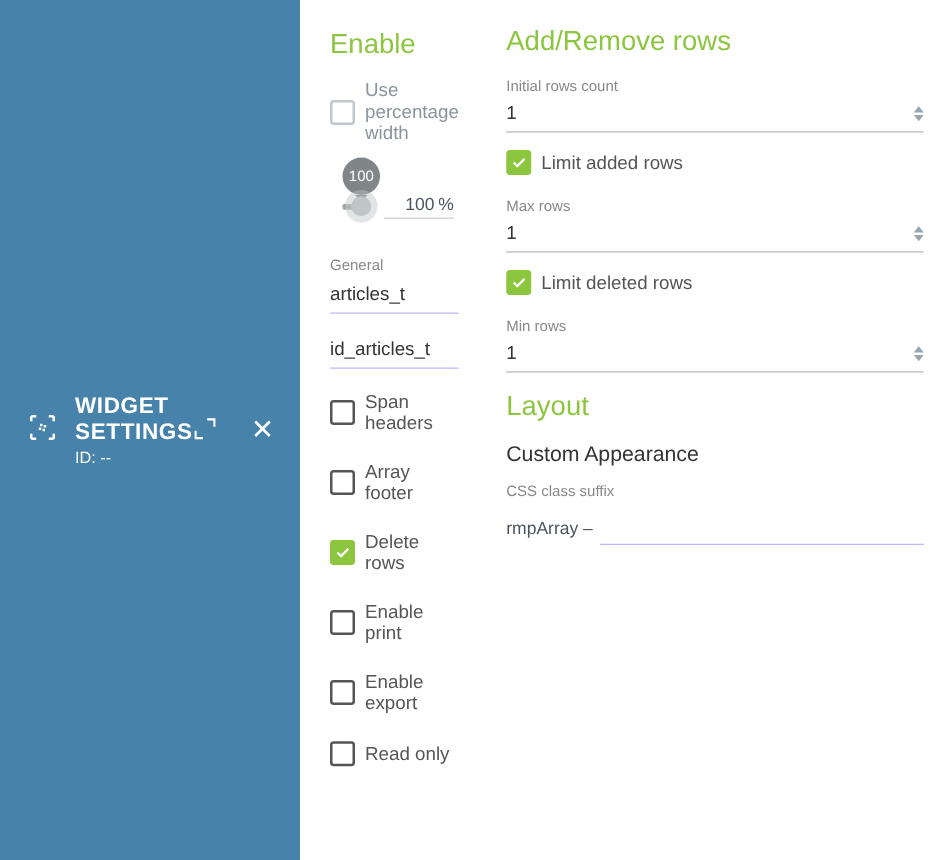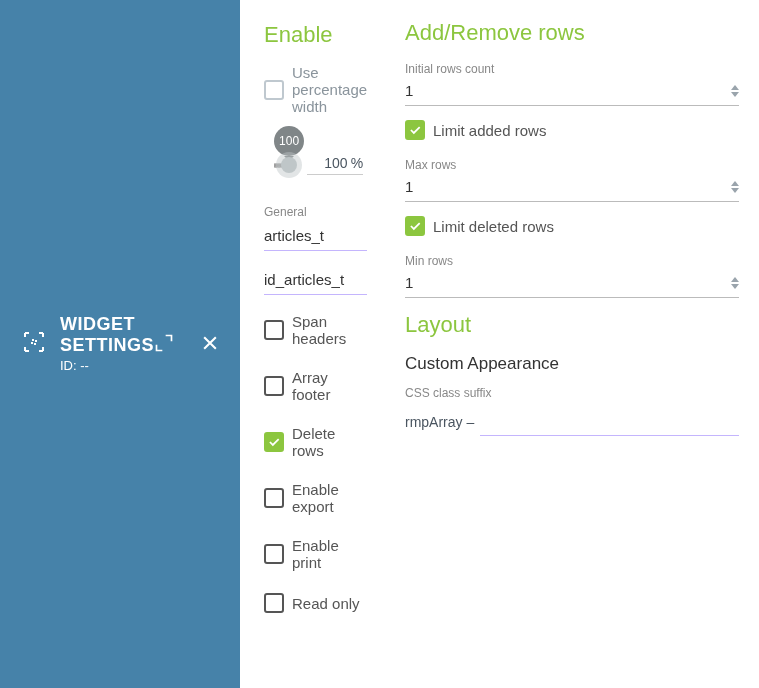--- a/index.html
+++ b/index.html
@@ -132,25 +132,25 @@
         <div class="checkbox-row">
           <span class="checkbox checked">
             <svg width="14" height="14" viewBox="0 0 24 24" fill="none" stroke="#fff" stroke-width="3">
               <path d="M5 12l5 5L20 7"></path>
             </svg>
           </span>
           <span class="checkbox-label">Delete rows</span>
         </div>
         <div class="checkbox-row">
           <span class="checkbox"></span>
+          <span class="checkbox-label">Enable print</span>
+        </div>
+        <div class="checkbox-row">
+          <span class="checkbox"></span>
           <span class="checkbox-label">Enable export</span>
-        </div>
-        <div class="checkbox-row">
-          <span class="checkbox"></span>
-          <span class="checkbox-label">Enable print</span>
         </div>
         <div class="checkbox-row">
           <span class="checkbox"></span>
           <span class="checkbox-label">Read only</span>
         </div>
       </div>
   </div>
 </div>
 
 <div class="right-col">

